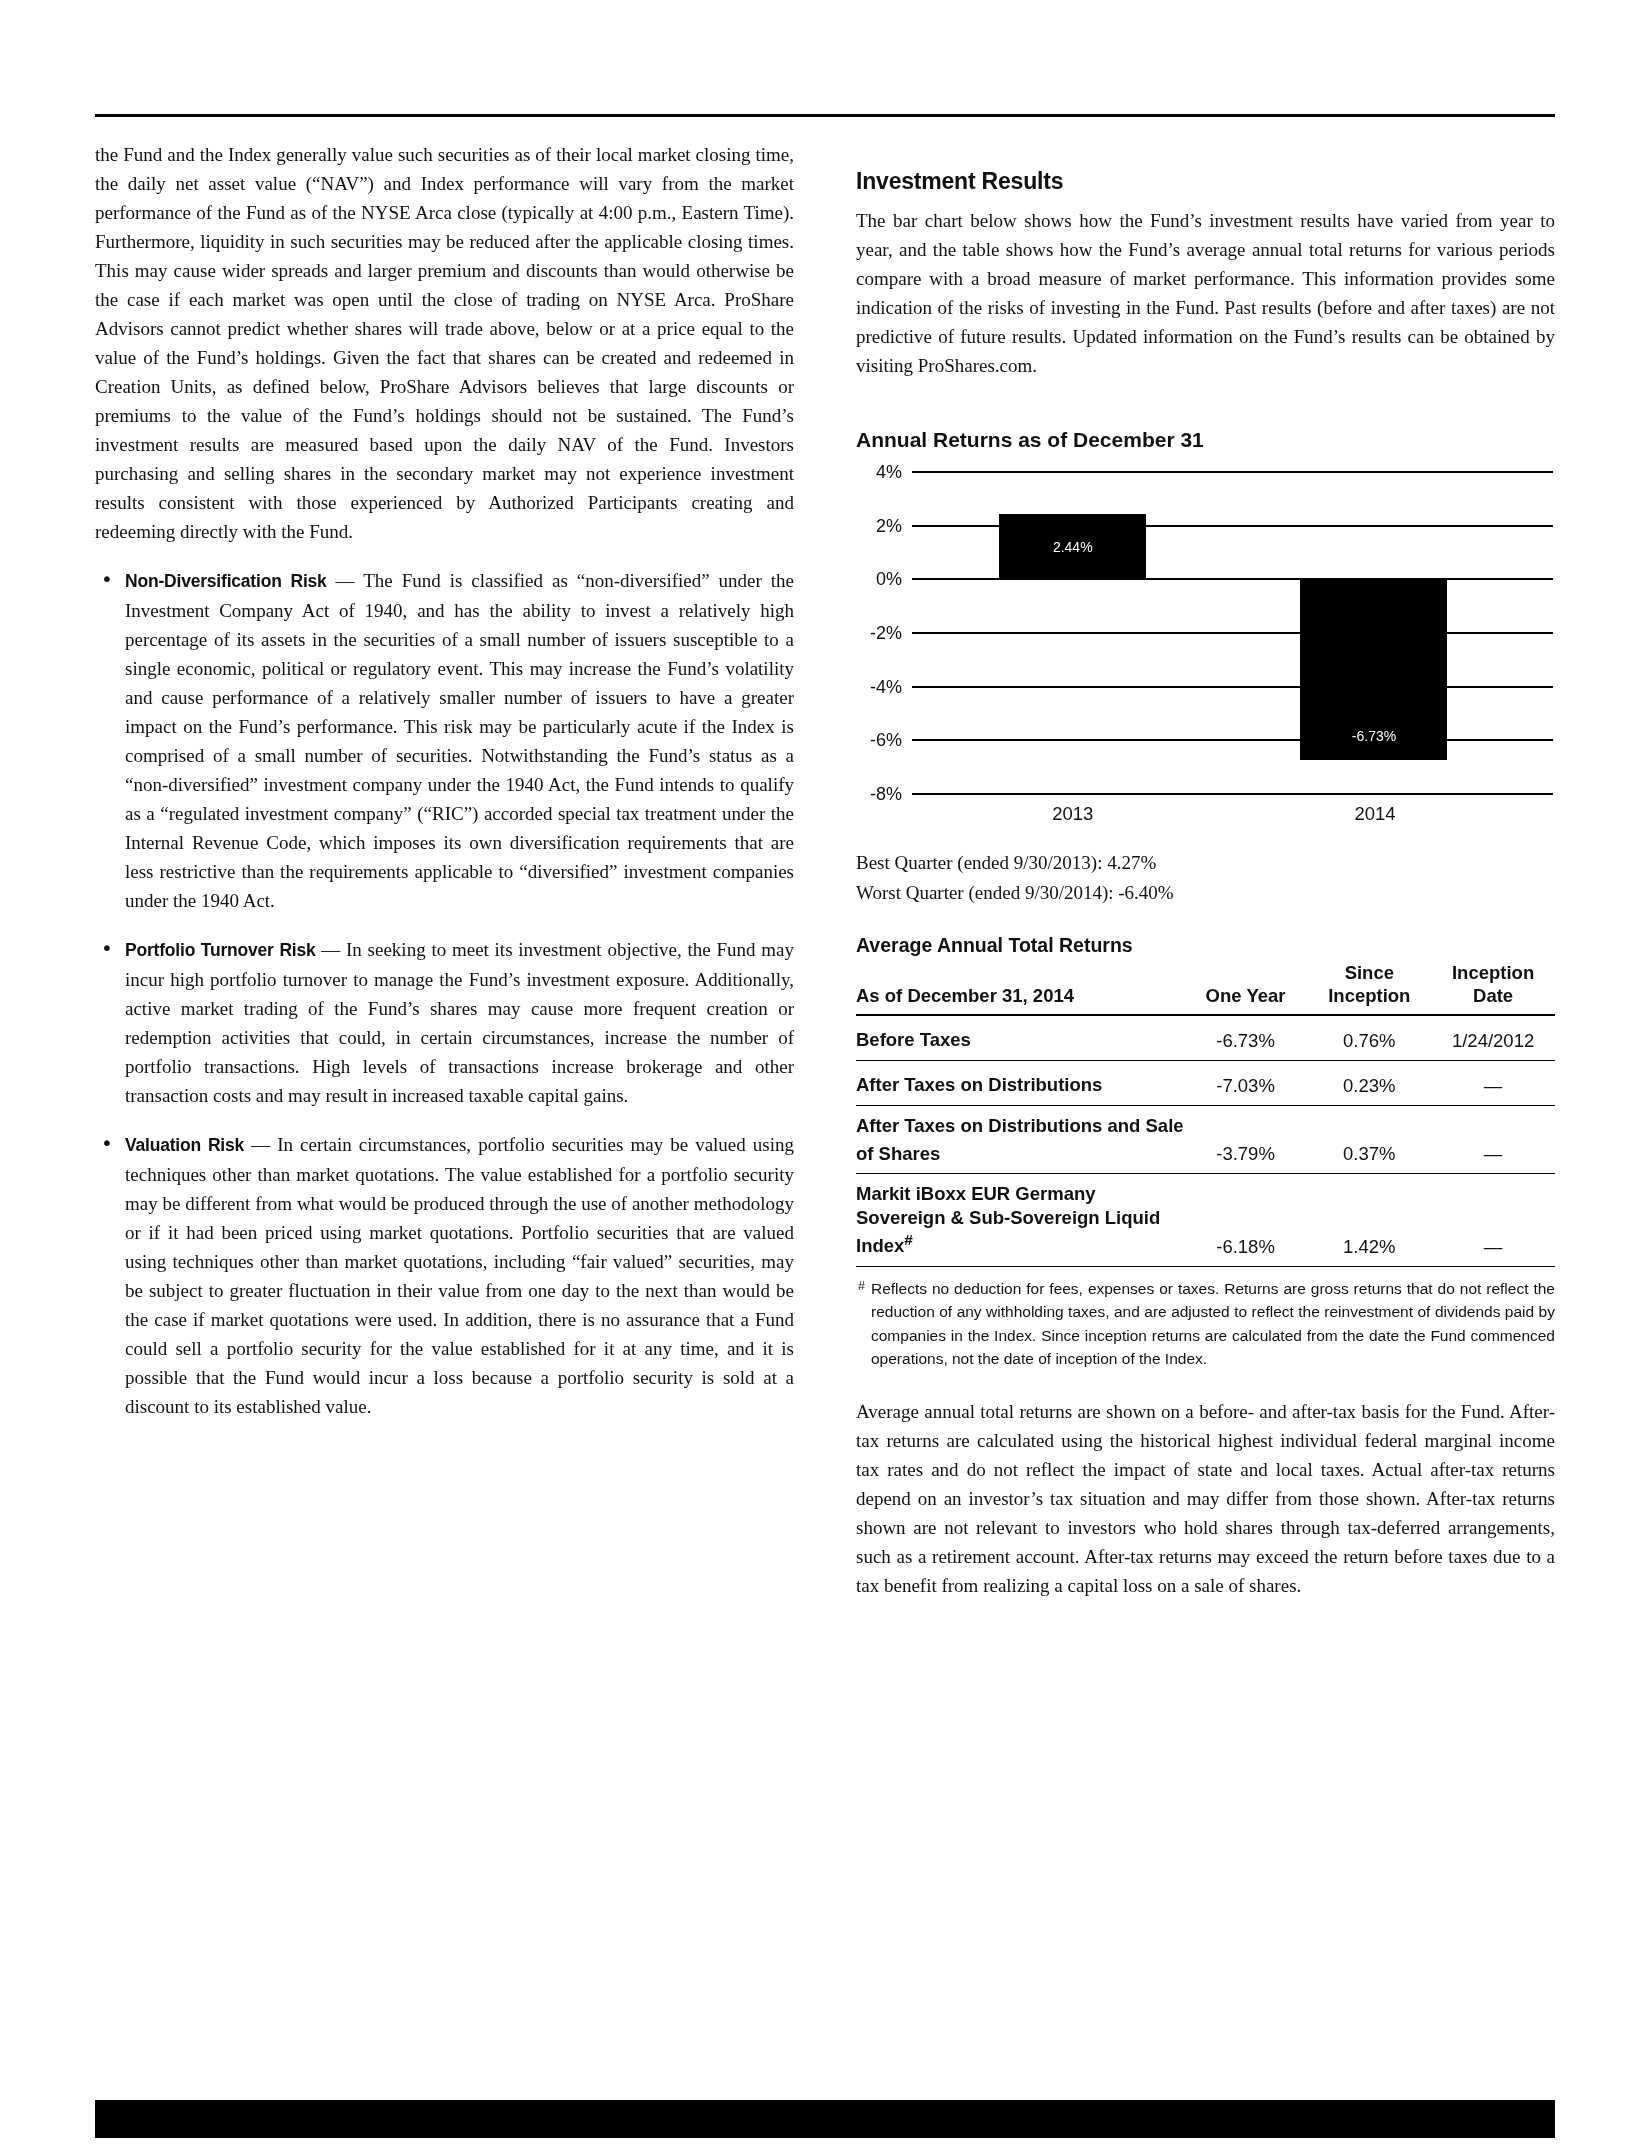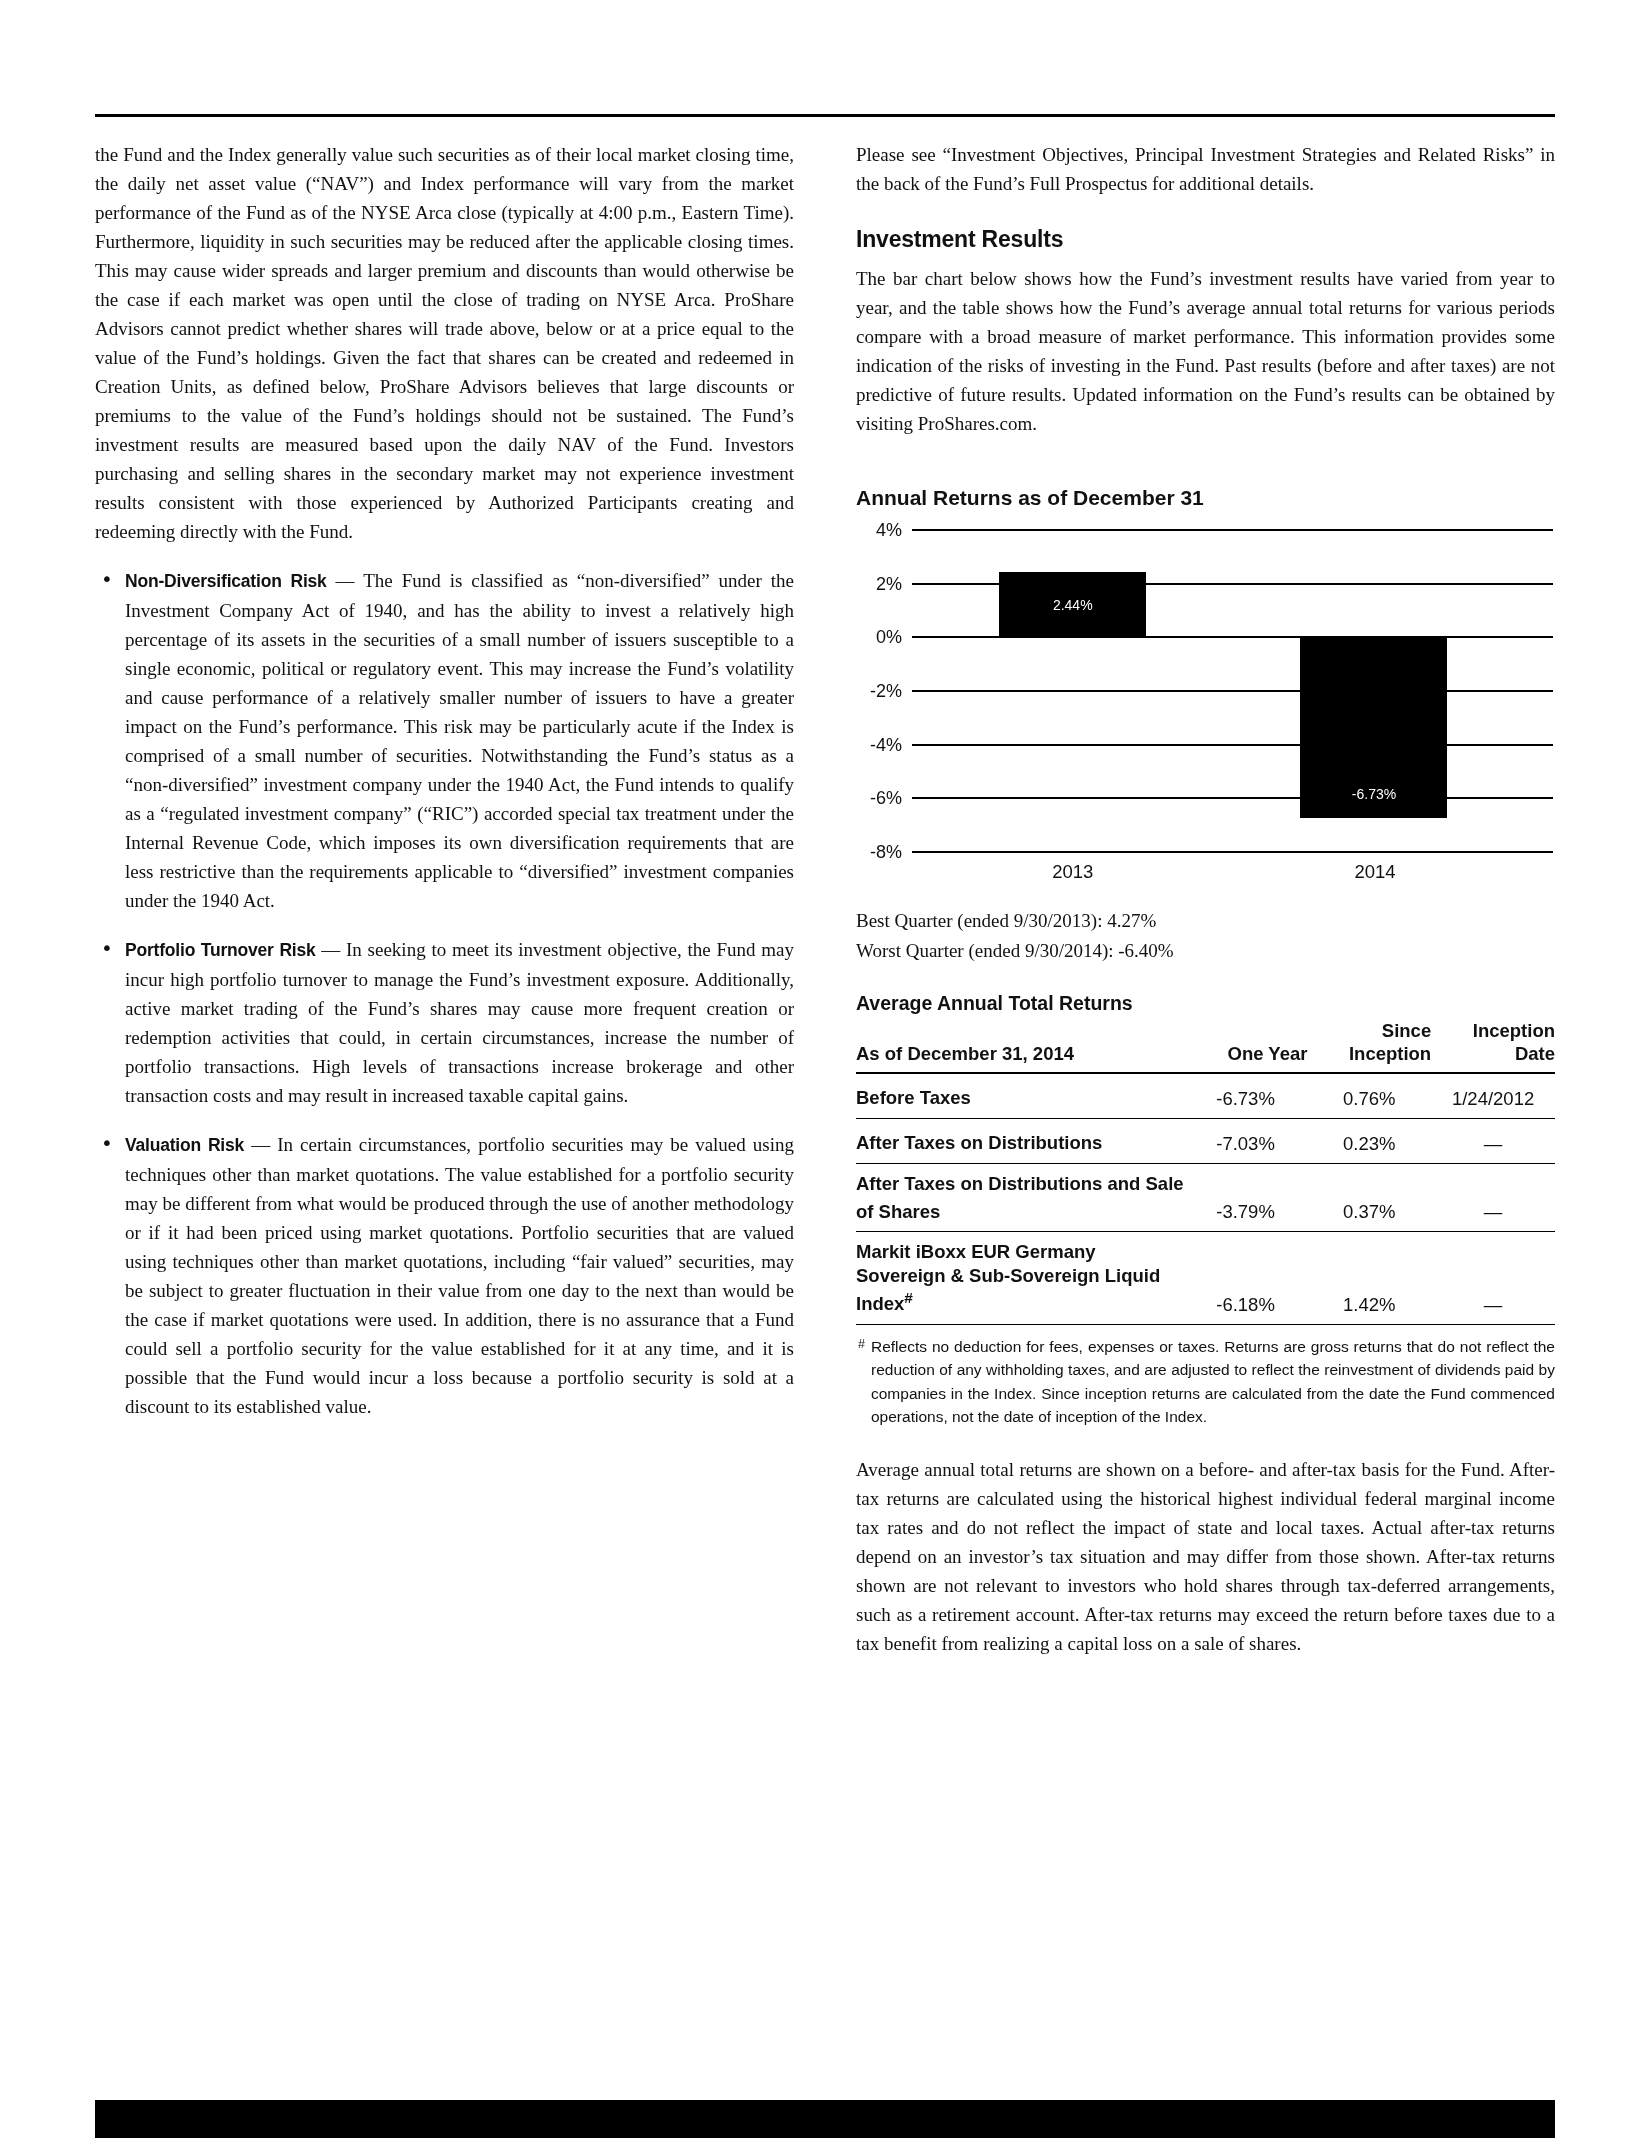--- a/index.html
+++ b/index.html
@@ -55,21 +55,21 @@
 
   .quarters { margin-top:16px; }
   .quarter-line { font-size:19px; line-height:30px; }
 
   .table-heading { font-family:Liberation Sans, sans-serif; font-weight:bold;
     font-size:19.5px; margin:26px 0 2px; }
   .returns-table { width:100%; border-collapse:collapse;
     font-family:"Liberation Sans", sans-serif; font-size:18.5px; }
   .returns-table th { vertical-align:bottom; padding:2px 0 7px; border-bottom:2px solid #000; }
   .lbl-h { text-align:left; width:45%; font-weight:bold; }
-  .num-h { text-align:right; width:17%; font-weight:bold; line-height:1.25; padding-left:4px; padding-right:4px; }
+  .num-h { text-align:center; width:17%; font-weight:bold; line-height:1.25; padding-left:4px; padding-right:4px; }
   .returns-table td { vertical-align:bottom; border-bottom:1.5px solid #000; padding:8px 0 8px; }
   .row-label { font-weight:bold; line-height:1.28; padding-right:8px; }
   .val { text-align:center; }
 
   .footnote { position:relative; margin-top:10px; padding-left:15px;
     font-family:"Liberation Sans", sans-serif; font-size:15.5px; line-height:23.5px;
     text-align:justify; }
   .footnote .fn-marker { position:absolute; left:2px; top:-2px; font-size:12.5px; }
 
   .after-tax { margin-top:26px; }
@@ -98,21 +98,20 @@
         <span class="risk-title">Portfolio Turnover Risk</span><span> — In seeking to meet its investment objective, the Fund may incur high portfolio turnover to manage the Fund’s investment exposure. Additionally, active market trading of the Fund’s shares may cause more frequent creation or redemption activities that could, in certain circumstances, increase the number of portfolio transactions. High levels of transactions increase brokerage and other transaction costs and may result in increased taxable capital gains.</span>
       </div>
 
       <div class="bullet-item">
         <span class="bullet-marker">•</span>
         <span class="risk-title">Valuation Risk</span><span> — In certain circumstances, portfolio securities may be valued using techniques other than market quotations. The value established for a portfolio security may be different from what would be produced through the use of another methodology or if it had been priced using market quotations. Portfolio securities that are valued using techniques other than market quotations, including “fair valued” securities, may be subject to greater fluctuation in their value from one day to the next than would be the case if market quotations were used. In addition, there is no assurance that a Fund could sell a portfolio security for the value established for it at any time, and it is possible that the Fund would incur a loss because a portfolio security is sold at a discount to its established value.</span>
       </div>
     </div>
 
     <div class="col">
-      <p class="para">Please see “Investment Objectives, Principal Investment Strategies and Related Risks” in the back of the Fund’s Full Prospectus for additional details.</p>
 
       <h2 class="section-heading">Investment Results</h2>
       <p class="para">The bar chart below shows how the Fund’s investment results have varied from year to year, and the table shows how the Fund’s average annual total returns for various periods compare with a broad measure of market performance. This information provides some indication of the risks of investing in the Fund. Past results (before and after taxes) are not predictive of future results. Updated information on the Fund’s results can be obtained by visiting ProShares.com.</p>
 
       <h3 class="chart-heading">Annual Returns as of December 31</h3>
 
       <div class="chart">
         <div id="chart-plot">
           <div class="plot-area" id="plot-area">
               <div class="gridline" style="top: 0px;"></div>

